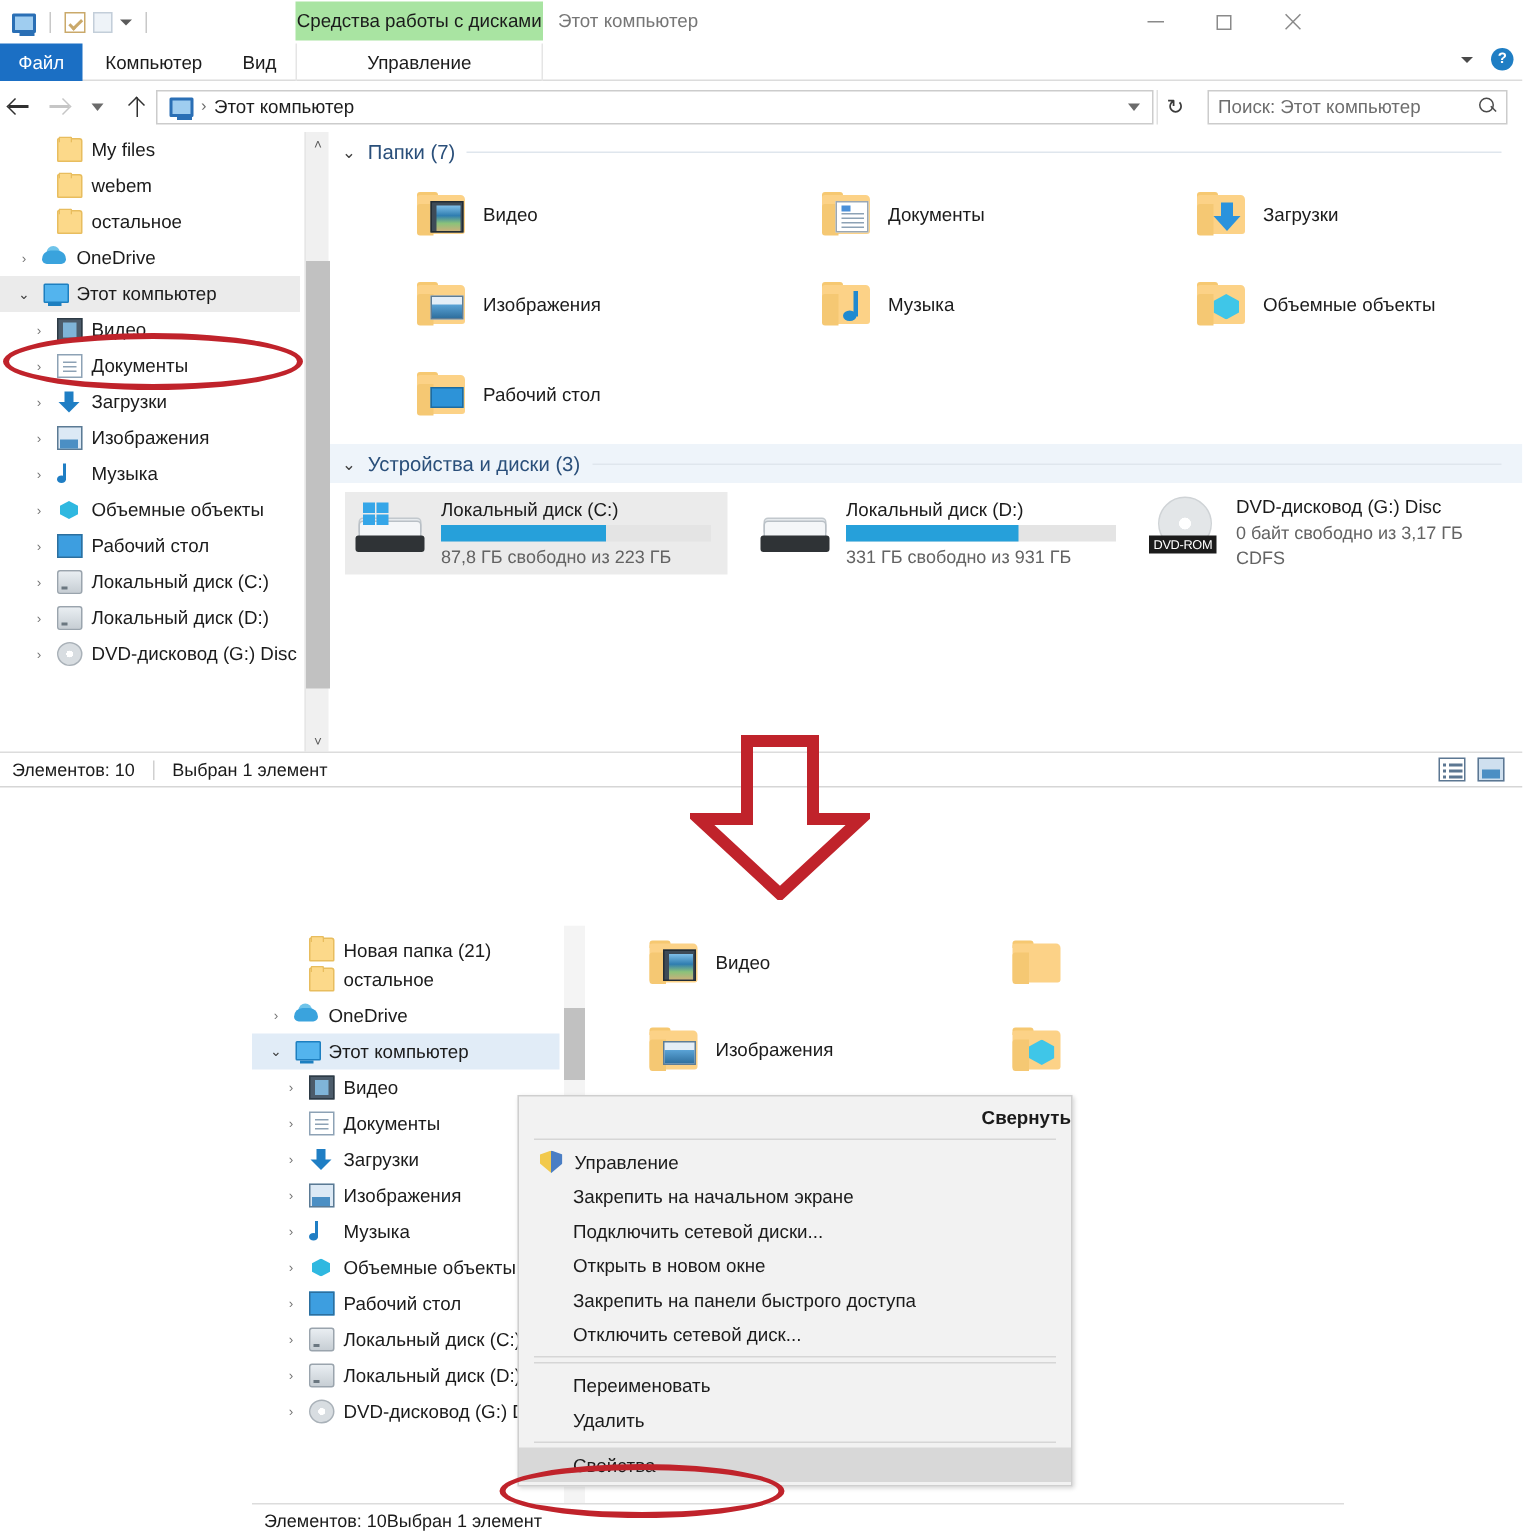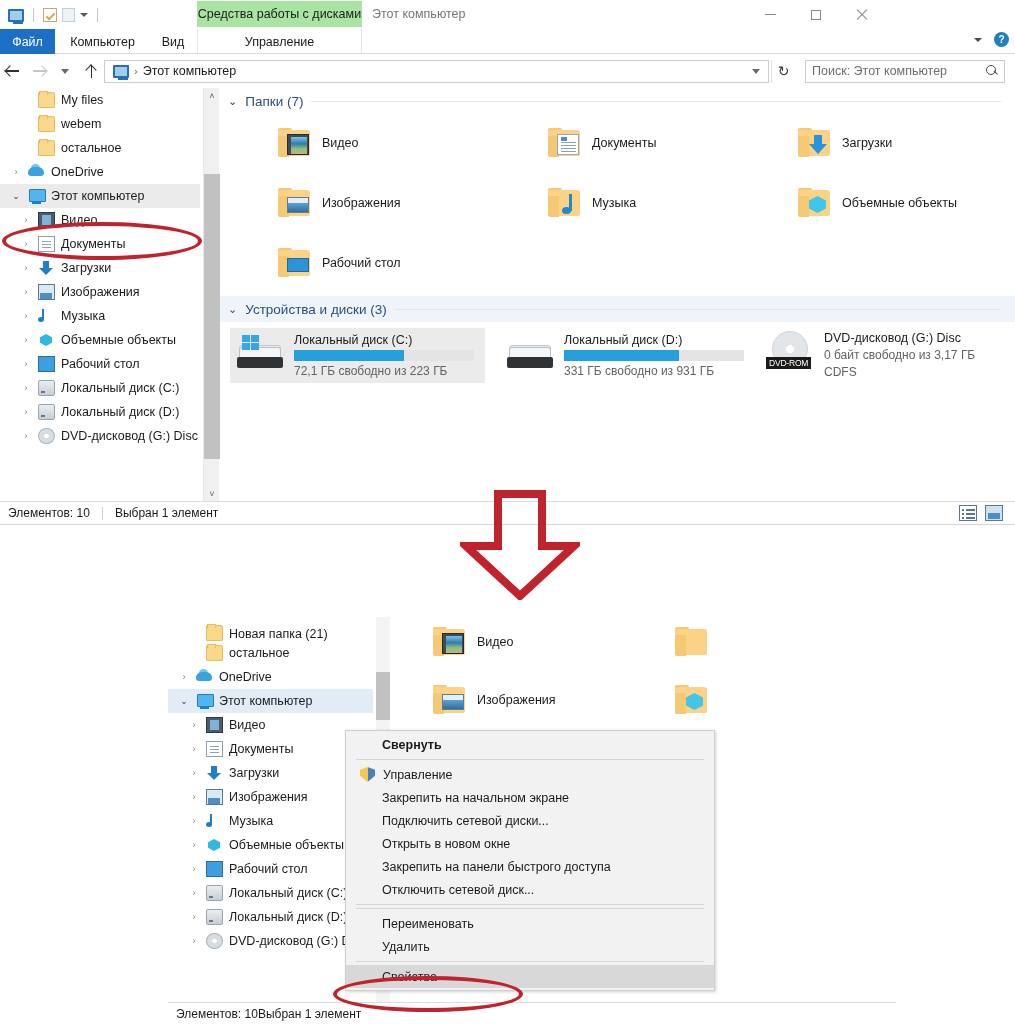--- a/index.html
+++ b/index.html
@@ -349,21 +349,21 @@
   .ctxmenu{
     position:absolute; left:177px; top:113px; width:370px;
     background:#f2f2f2; border:1px solid #cfcfcf;
     box-shadow:1px 1px 3px rgba(0,0,0,.18);
     padding:2px 0;
   }
   .ctxitem{
     height:23px; display:flex; align-items:center; gap:8px; padding-left:14px;
     font-size:12.5px; color:#1b1b1b;
   }
-  .ctxitem.bold{ font-weight:bold; padding-left:36px; }
+  .ctxitem.bold{ font-weight:bold; padding-left:36px;justify-content:flex-end; }
   .ctxitem.ind{ padding-left:36px; }
   .ctxitem.hl{ background:#d8d8d8; }
   .ctxsep{ height:1px; background:#d6d6d6; margin:3px 10px; }
   .shield{
     width:15px;height:15px;flex:none;position:relative;
   }
   .shield:after{
     content:"";position:absolute;left:0;top:0;width:15px;height:15px;
     background:linear-gradient(90deg,#f2c94c 50%, #4a7ec4 50%);
     clip-path:polygon(50% 0,100% 18%,100% 58%,50% 100%,0 58%,0 18%);
@@ -635,21 +635,21 @@
             <span></span>
             <span></span>
             <span></span>
           </div>
       </div>
       <div class="drive-info">
         <div class="drive-name">Локальный диск (C:)</div>
         <div class="drive-bar">
             <i style="width: 61%;"></i>
           </div>
-        <div class="drive-free">72,1 ГБ свободно из 223 ГБ</div>
+        <div class="drive-free">87,8 ГБ свободно из 223 ГБ</div>
       </div>
     </div>
 
     <div class="drive-tile" style="left:280px; top:240px; width:255px;">
       <div class="drive-ico">
         <div class="drive-top"></div>
         <div class="drive-body"></div>
       </div>
       <div class="drive-info">
         <div class="drive-name">Локальный диск (D:)</div>

